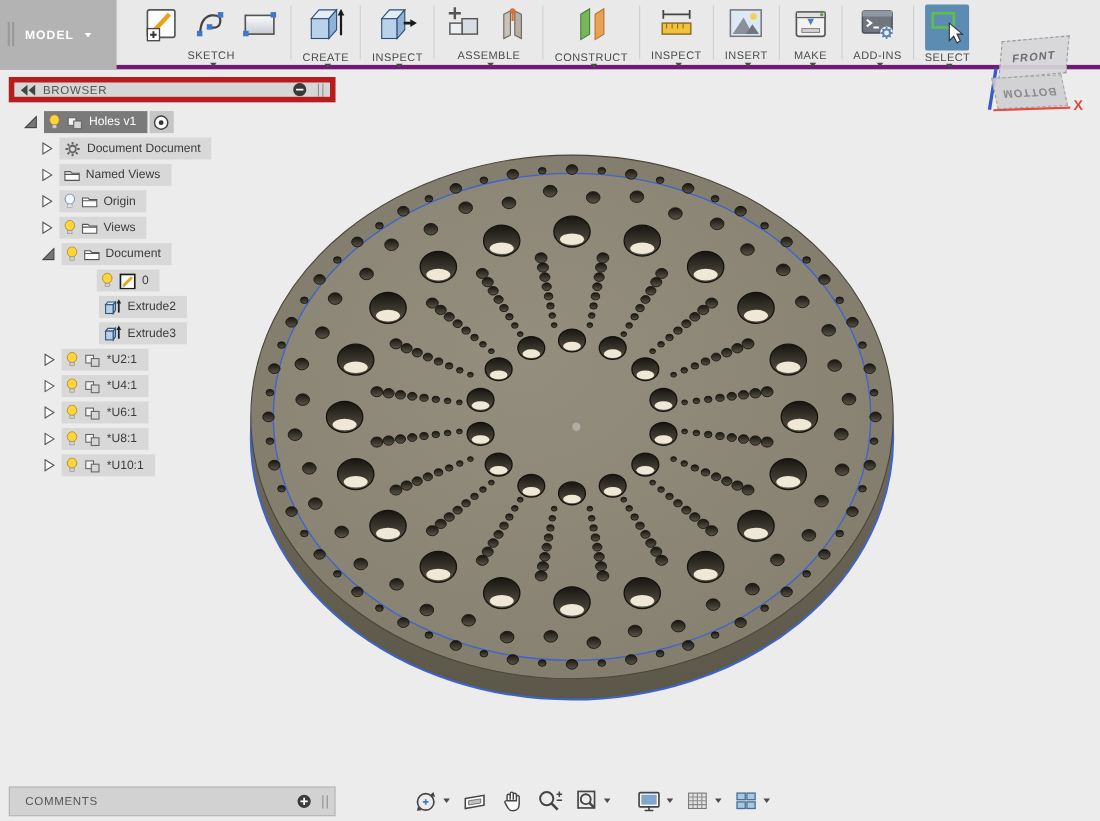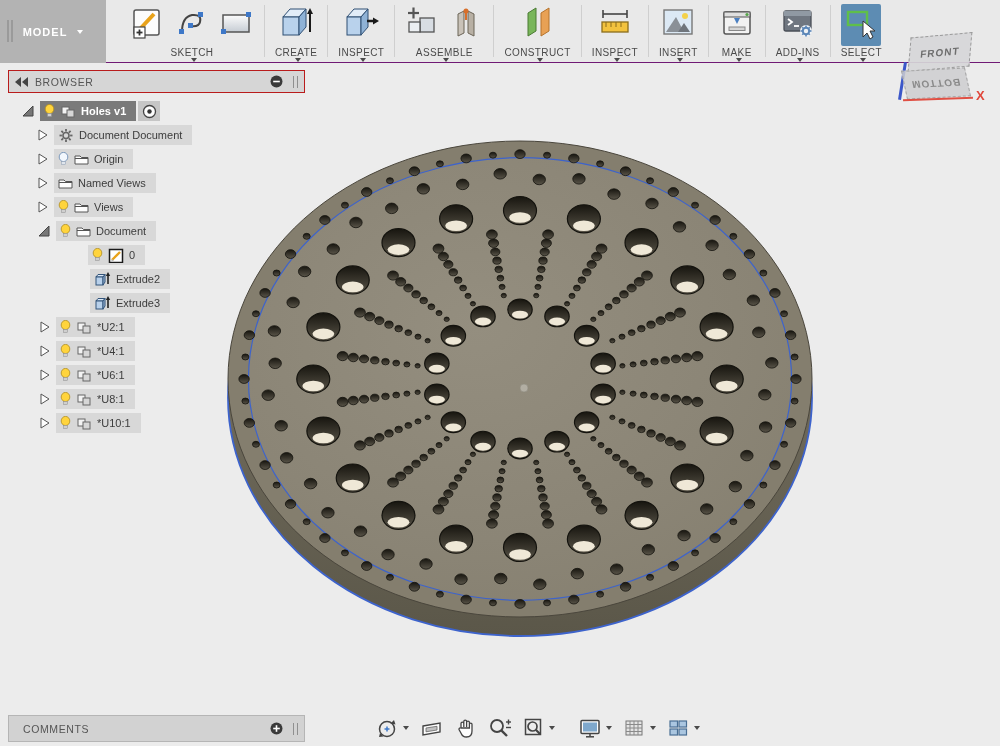--- a/index.html
+++ b/index.html
@@ -1,53 +1,53 @@
 <!DOCTYPE html>
 <html><head>
 <meta charset="utf-8">
 <style>
   * { margin:0; padding:0; box-sizing:border-box; }
   html,body { width:1000px; height:746px; overflow:hidden;
     font-family:"Liberation Sans", sans-serif; background:#ececec; }
 
   
   .topbar { position:absolute; left:0; top:0; width:1000px; height:63px;
-    background:#e9e9e9; border-bottom:1px solid #701a75; display:flex; }
+    background:#e9e9e9; border-bottom:4px solid #701a75; display:flex; }
   .model-tab { width:106px; height:63px; background:#b3b3b3; display:flex;
     align-items:center; justify-content:center; gap:6px; cursor:default; position:relative; }
   .model-grip { position:absolute; left:7px; top:20px; width:6px; height:22px;
     border-left:2px solid #9a9a9a; border-right:2px solid #9a9a9a; }
   .model-label { color:#fff; font-size:11px; font-weight:bold; letter-spacing:1px; }
   .caret { display:inline-block; width:0; height:0; border-left:3.5px solid transparent;
     border-right:3.5px solid transparent; border-top:4.5px solid #4a4a4a; margin-left:4px; }
   .caret.white { border-top-color:#fff; }
   .tb-groups { display:flex; align-items:stretch; padding-left:14px; }
   .tb-group { display:flex; flex-direction:column; align-items:center;
     justify-content:flex-start; padding:4px 10px 0 10px; }
   .tb-icons { height:42px; display:flex; align-items:center; gap:10px; }
   .tb-label { font-size:10px; color:#4a4a4a; letter-spacing:.4px; margin-top:1px;
     display:flex; align-items:center; white-space:nowrap;flex-direction:column; }
   .tb-sep { width:1px; background:#cfcfcf; margin:5px 0; }
   .select-tile { width:40px; height:42px; background:#5d8cb3; border-radius:2px;
     display:flex; align-items:center; justify-content:center; }
 
   
   .browser { position:absolute; left:8px; top:70px; width:297px; }
-  .panel-header { height:23px; background:#d6d6d6; border:1px solid #b91c1c;
+  .panel-header { height:23px; background:#d6d6d6; border:5px solid #b91c1c;
     display:flex; align-items:center; padding:0 6px; gap:6px; }
   .panel-title { font-size:10.5px; color:#555; letter-spacing:.6px; flex:1; }
   .grip { width:5px; height:12px; border-left:1px solid #8f8f8f;
     border-right:1px solid #8f8f8f; margin-left:4px; }
   .tree { padding-top:6px; }
   .trow { height:24px; display:flex; align-items:center; }
   .pill { display:inline-flex; align-items:center; gap:5px; background:#d8d8d8;
     padding:2px 10px 2px 4px; height:20px; margin-left:6px; }
   .pill .lbl { font-size:11px; color:#3c3c3c; white-space:nowrap; }
   .pill.sel { background:#7a7a7a; }
-  .pill.sel .lbl { color:#fff; font-weight:bold; }
+  .pill.sel .lbl { color:#fff; font-weight:normal; }
   .radio-box { display:inline-flex; align-items:center; justify-content:center;
     width:22px; height:20px; background:#c6c6c6; margin-left:2px; }
 
   
   .canvas { position:absolute; left:0; top:64px; width:1000px; height:682px; }
 
   
   .viewcube { position:absolute; left:897px; top:24px; width:100px; height:86px; }
   .vc-top { position:absolute; left:12px; top:11px; width:62px; height:34px;
     background:rgba(214,214,216,.92); border:1px dashed #9a9a9a;
@@ -717,42 +717,42 @@
           </svg>
         <span class="lbl">Document Document</span>
       </span>
     </div>
 
     <div class="trow" style="padding-left:30px">
       <svg width="10" height="12">
         <polygon points="1,1 9,6 1,11" fill="#fdfdfd" stroke="#555"></polygon>
         </svg>
       <span class="pill">
+        <svg width="15" height="12">
+          <path d="M1,3 h5 l1.5,1.5 H14 V11 H1 Z" fill="#fdfdfd" stroke="#555"></path>
+          <line x1="1" y1="5.5" x2="14" y2="5.5" stroke="#555"></line>
+          </svg>
+        <span class="lbl">Named Views</span>
+      </span>
+    </div>
+
+    <div class="trow" style="padding-left:30px">
+      <svg width="10" height="12">
+        <polygon points="1,1 9,6 1,11" fill="#fdfdfd" stroke="#555"></polygon>
+        </svg>
+      <span class="pill">
         <svg width="11" height="14">
           <ellipse cx="5.5" cy="5" rx="4.3" ry="4.6" fill="#f2f7fd" stroke="#6f8fb5" stroke-width=".9"></ellipse>
           <rect x="3.5" y="9.5" width="4" height="3" fill="#dfe5ec" stroke="#8a9ab0" stroke-width=".5"></rect>
           </svg>
         <svg width="15" height="12">
           <path d="M1,3 h5 l1.5,1.5 H14 V11 H1 Z" fill="#fdfdfd" stroke="#555"></path>
           <line x1="1" y1="5.5" x2="14" y2="5.5" stroke="#555"></line>
           </svg>
         <span class="lbl">Origin</span>
-      </span>
-    </div>
-
-    <div class="trow" style="padding-left:30px">
-      <svg width="10" height="12">
-        <polygon points="1,1 9,6 1,11" fill="#fdfdfd" stroke="#555"></polygon>
-        </svg>
-      <span class="pill">
-        <svg width="15" height="12">
-          <path d="M1,3 h5 l1.5,1.5 H14 V11 H1 Z" fill="#fdfdfd" stroke="#555"></path>
-          <line x1="1" y1="5.5" x2="14" y2="5.5" stroke="#555"></line>
-          </svg>
-        <span class="lbl">Named Views</span>
       </span>
     </div>
 
     <div class="trow" style="padding-left:30px">
       <svg width="10" height="12">
         <polygon points="1,1 9,6 1,11" fill="#fdfdfd" stroke="#555"></polygon>
         </svg>
       <span class="pill">
         <svg width="11" height="14">
           <ellipse cx="5.5" cy="5" rx="4.3" ry="4.6" fill="#ffd43d" stroke="#b08d1e" stroke-width=".8"></ellipse>

